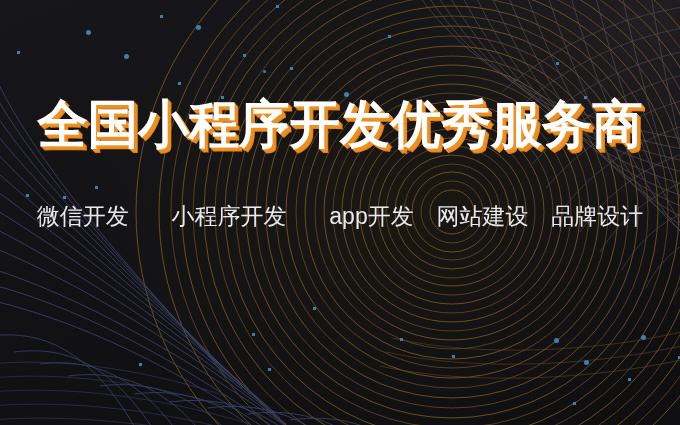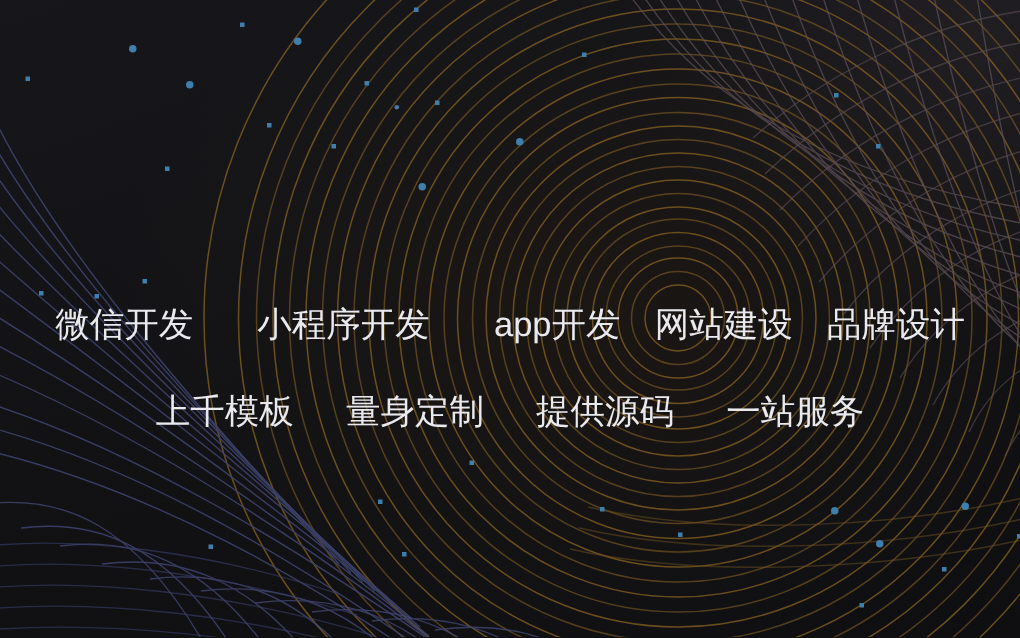--- a/index.html
+++ b/index.html
@@ -244,36 +244,30 @@
     <span class="dot" style="left:554px; top:338px; width:5px; height:5px;"></span>
     <span class="dot" style="left:584px; top:360px; width:5px; height:5px;"></span>
     <span class="dot" style="left:641px; top:335px; width:5px; height:5px;"></span>
     <span class="dot sq" style="left:628px; top:378px; width:3px; height:3px;"></span>
     <span class="dot sq" style="left:678px; top:356px; width:3px; height:3px;"></span>
     <span class="dot sq" style="left:573px; top:402px; width:3px; height:3px;"></span>
     <span class="dot sq" style="left:400px; top:338px; width:3px; height:3px;"></span>
     <span class="dot sq" style="left:313px; top:307px; width:3px; height:3px;"></span>
   </div>
 
+  <div id="title-wrap">
+    <span id="main-title">全国小程序开发优秀服务商</span>
+  </div>
 
   <div class="sub-line" id="sub-line-1">
     <span class="sub-seg">微信开发</span>
     <span class="gap-lg"></span>
     <span class="sub-seg">小程序开发</span>
     <span class="gap-lg"></span>
     <span class="sub-seg">app开发</span>
     <span class="gap-sm"></span>
     <span class="sub-seg">网站建设</span>
     <span class="gap-sm"></span>
     <span class="sub-seg">品牌设计</span>
   </div>
 
-  <div class="sub-line" id="sub-line-2">
-    <span class="sub-seg">上千模板</span>
-    <span class="gap-md"></span>
-    <span class="sub-seg">量身定制</span>
-    <span class="gap-md"></span>
-    <span class="sub-seg">提供源码</span>
-    <span class="gap-md"></span>
-    <span class="sub-seg">一站服务</span>
-  </div>
 
 </div>
 
 </body></html>

